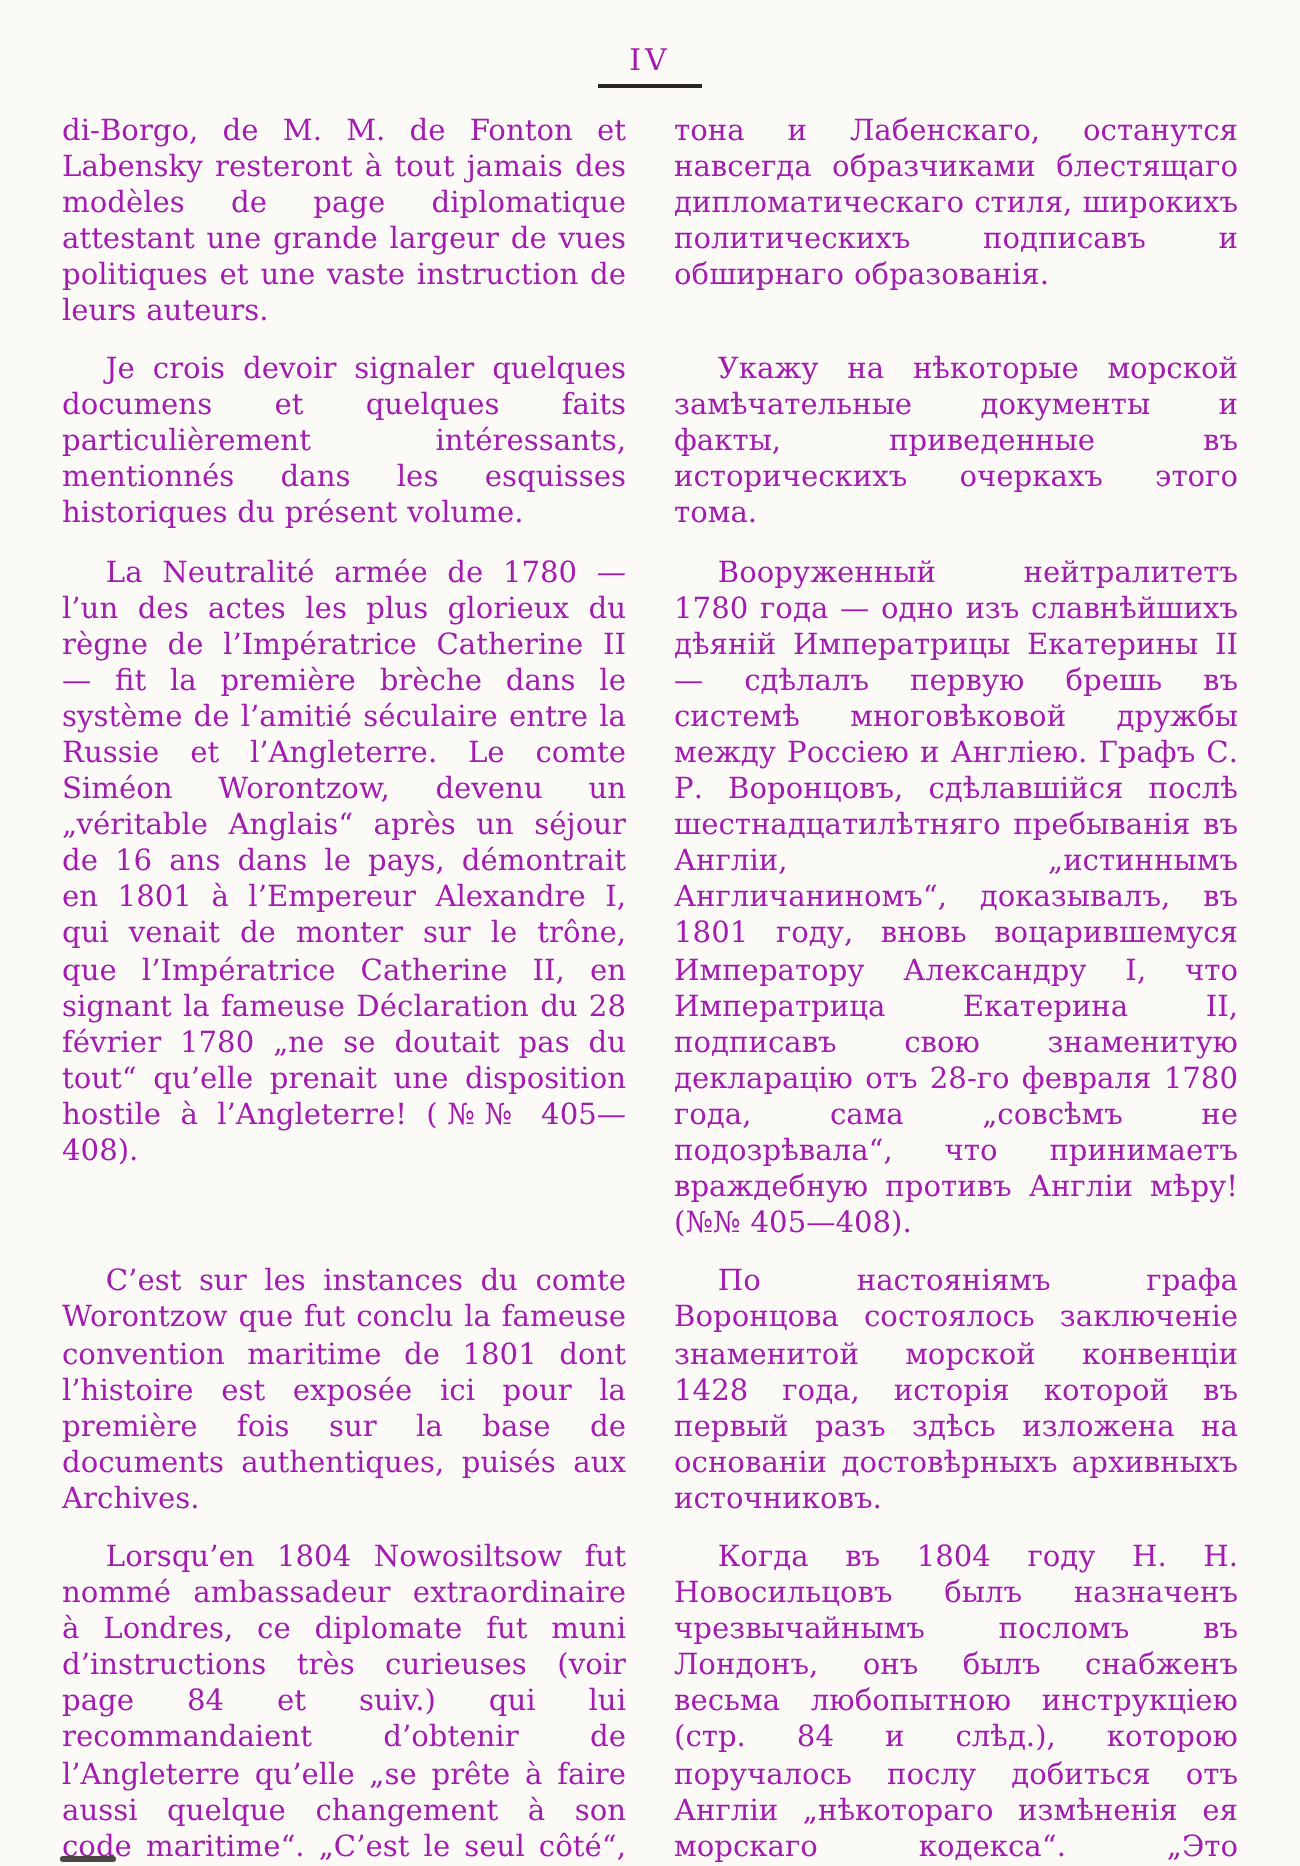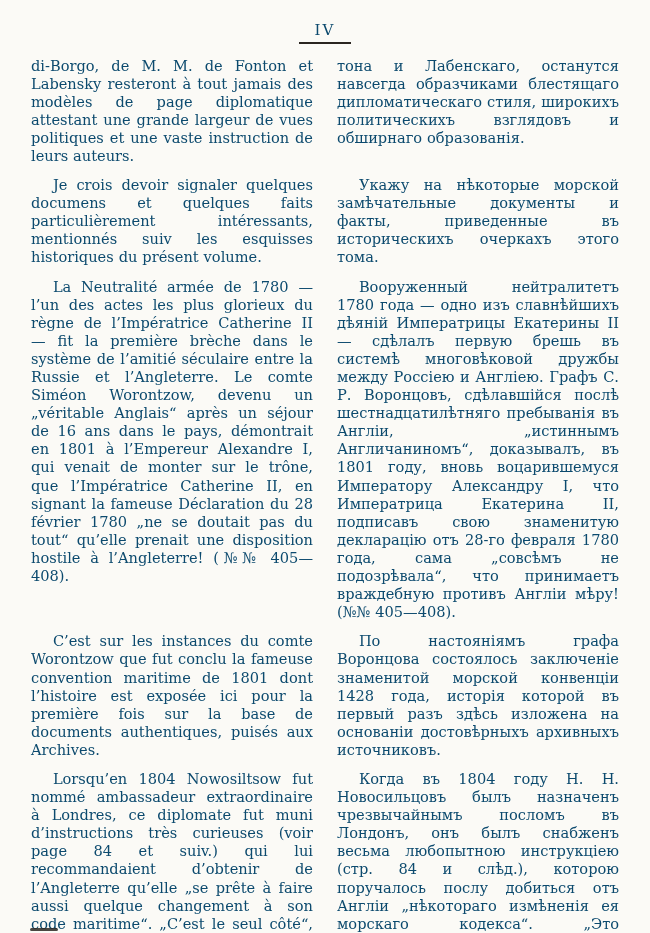--- a/index.html
+++ b/index.html
@@ -8,21 +8,21 @@
     background: #e9e7e2;
   }
   .page {
     position: relative;
     width: 650px;
     height: 933px;
     margin: 0 auto;
     box-sizing: border-box;
     padding: 22px 31px 0 31px;
     background: #fbfaf6;
-    color: #0c4a6e;
+    color: #a21caf;
     font-family: "DejaVu Serif", "Liberation Serif", serif;
     overflow: hidden;
   }
   .page-header {
     text-align: center;
     margin-bottom: 13px;
   }
   .page-number {
     font-size: 15px;
     letter-spacing: 2px;
@@ -68,23 +68,23 @@
 <div class="page">
 
   <header class="page-header">
     <div class="page-number">IV</div>
     <hr class="header-rule">
   </header>
 
   <main class="text-grid">
 
     <p lang="fr">di-Borgo, de M. M. de Fonton et Labensky resteront à tout jamais des modèles de page diplomatique attestant une grande largeur de vues politiques et une vaste instruction de leurs auteurs.</p>
-    <p lang="ru">тона и Лабенскаго, останутся навсегда образчиками блестящаго дипломатическаго стиля, широкихъ политическихъ взглядовъ и обширнаго образованія.</p>
+    <p lang="ru">тона и Лабенскаго, останутся навсегда образчиками блестящаго дипломатическаго стиля, широкихъ политическихъ подписавъ и обширнаго образованія.</p>
 
-    <p lang="fr" class="indent">Je crois devoir signaler quelques documens et quelques faits particulièrement intéressants, mentionnés suiv les esquisses historiques du présent volume.</p>
+    <p lang="fr" class="indent">Je crois devoir signaler quelques documens et quelques faits particulièrement intéressants, mentionnés dans les esquisses historiques du présent volume.</p>
     <p lang="ru" class="indent">Укажу на нѣкоторые морской замѣчательные документы и факты, приведенные въ историческихъ очеркахъ этого тома.</p>
 
     <p lang="fr" class="indent">La Neutralité armée de 1780 — l’un des actes les plus glorieux du règne de l’Impératrice Catherine II — fit la première brèche dans le système de l’amitié séculaire entre la Russie et l’Angleterre. Le comte Siméon Worontzow, devenu un „véritable Anglais“ après un séjour de 16 ans dans le pays, démontrait en 1801 à l’Empereur Alexandre I, qui venait de monter sur le trône, que l’Impératrice Catherine II, en signant la fameuse Déclaration du 28 février 1780 „ne se doutait pas du tout“ qu’elle prenait une disposition hostile à l’Angleterre! (№№ 405—408).</p>
     <p lang="ru" class="indent">Вооруженный нейтралитетъ 1780 года — одно изъ славнѣйшихъ дѣяній Императрицы Екатерины II — сдѣлалъ первую брешь въ системѣ многовѣковой дружбы между Россіею и Англіею. Графъ С. Р. Воронцовъ, сдѣлавшійся послѣ шестнадцатилѣтняго пребыванія въ Англіи, „истиннымъ Англичаниномъ“, доказывалъ, въ 1801 году, вновь воцарившемуся Императору Александру I, что Императрица Екатерина II, подписавъ свою знаменитую декларацію отъ 28-го февраля 1780 года, сама „совсѣмъ не подозрѣвала“, что принимаетъ враждебную противъ Англіи мѣру! (№№ 405—408).</p>
 
     <p lang="fr" class="indent">C’est sur les instances du comte Worontzow que fut conclu la fameuse convention maritime de 1801 dont l’histoire est exposée ici pour la première fois sur la base de documents authentiques, puisés aux Archives.</p>
     <p lang="ru" class="indent">По настояніямъ графа Воронцова состоялось заключеніе знаменитой морской конвенціи 1428 года, исторія которой въ первый разъ здѣсь изложена на основаніи достовѣрныхъ архивныхъ источниковъ.</p>
 
     <p lang="fr" class="indent">Lorsqu’en 1804 Nowosiltsow fut nommé ambassadeur extraordinaire à Londres, ce diplomate fut muni d’instructions très curieuses (voir page 84 et suiv.) qui lui recommandaient d’obtenir de l’Angleterre qu’elle „se prête à faire aussi quelque changement à son code maritime“. „C’est le seul côté“, disaient les instructions, „par lequel le Cabinet britannique n’est</p>
     <p lang="ru" class="indent">Когда въ 1804 году Н. Н. Новосильцовъ былъ назначенъ чрезвычайнымъ посломъ въ Лондонъ, онъ былъ снабженъ весьма любопытною инструкціею (стр. 84 и слѣд.), которою поручалось послу добиться отъ Англіи „нѣкотораго измѣненія ея морскаго кодекса“. „Это единственный пунктъ“, было сказано въ инструкціи, „въ отно-</p>

